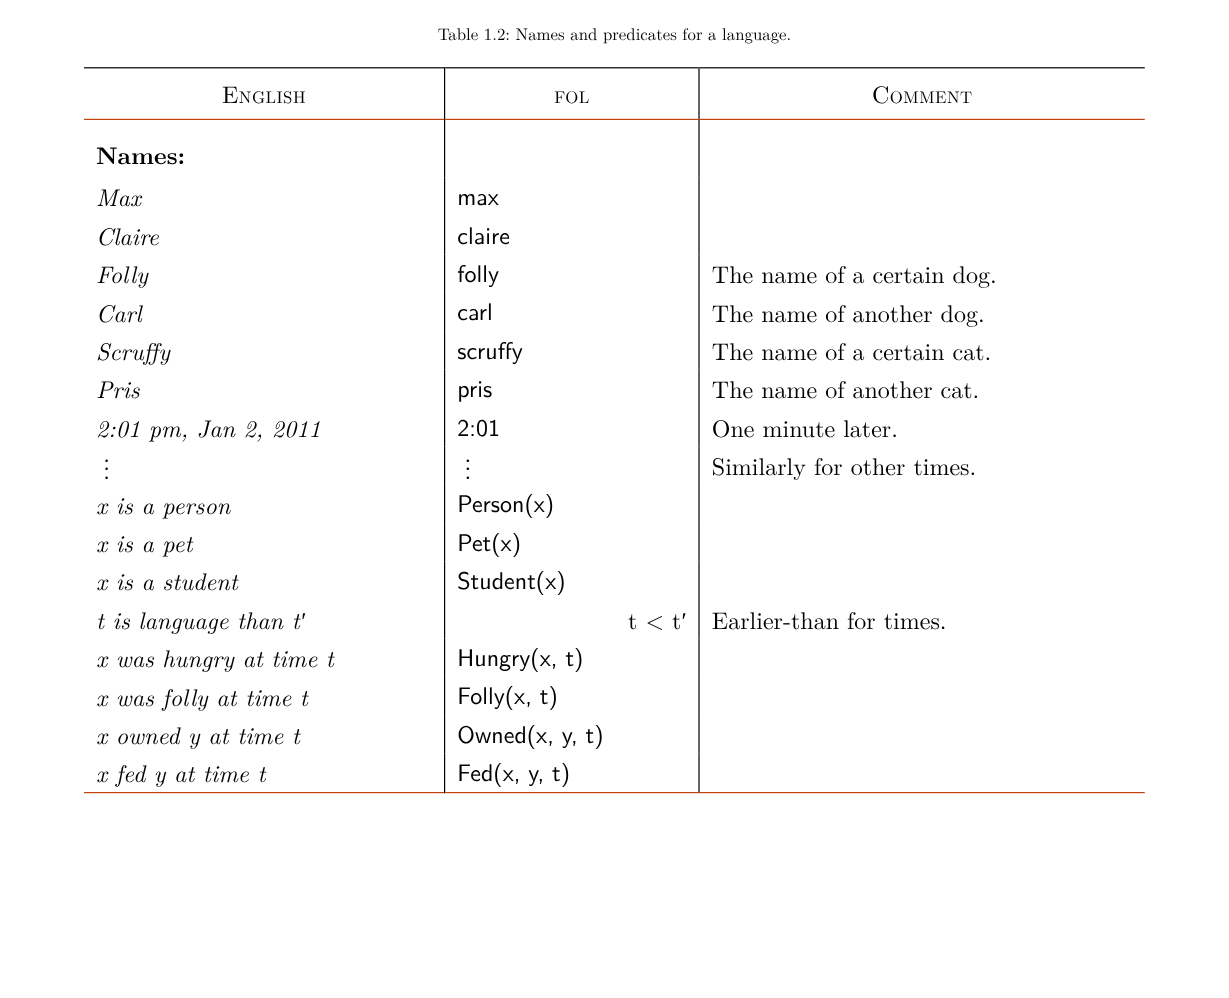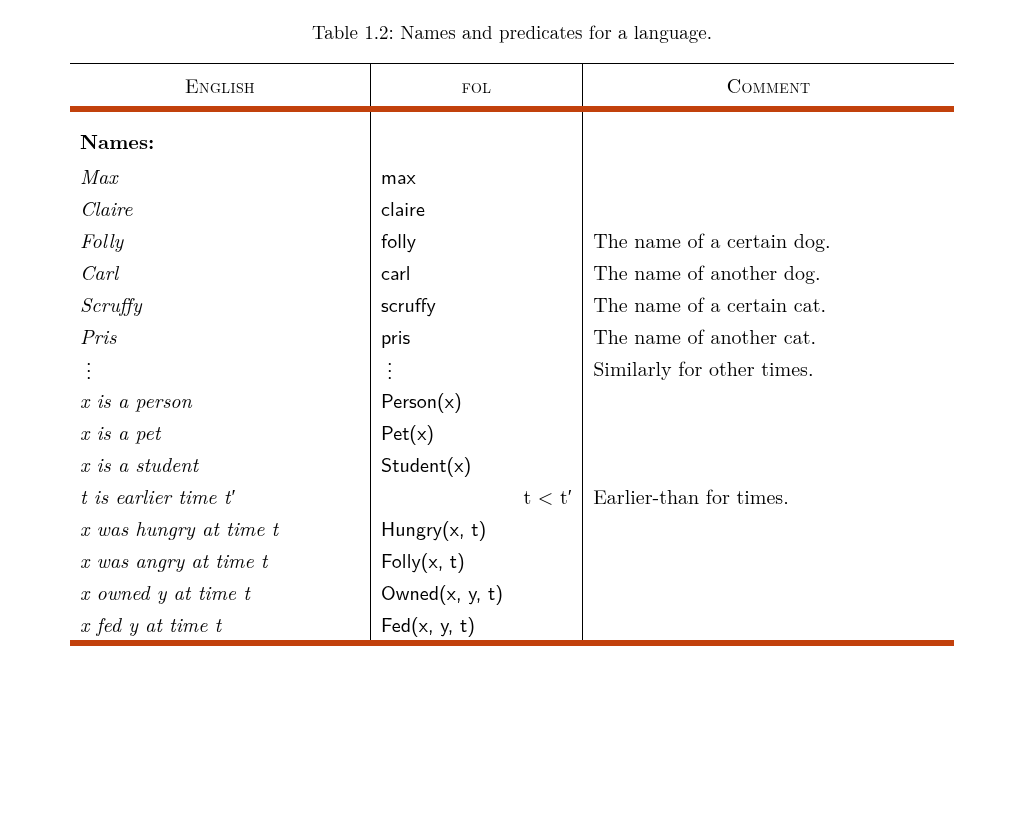--- a/index.html
+++ b/index.html
@@ -10,21 +10,21 @@
     background: #ffffff;
     font-family: "Latin Modern Roman", "CMU Serif", Georgia, serif;
     color: #000;
   }
   .page {
     box-sizing: border-box;
     padding: 18px 70px 30px 70px;
   }
   .caption {
     text-align: center;
-    font-size: 19px;
+    font-size: 14px;
     margin: 0 0 18px 0;
     font-weight: 400;
   }
   table {
     border-collapse: collapse;
     width: 100%;
     table-layout: fixed;
   }
   col.c1 { width: 34%; }
   col.c2 { width: 24%; }
@@ -38,21 +38,21 @@
     font-weight: 400;
   }
   tr.hdr td, tr.hdr th {
     font-variant: small-caps;
     letter-spacing: 0.02em;
     text-align: center;
     padding-top: 6px;
     padding-bottom: 6px;
   }
   .rule-top    { border-top: 1px solid #000; }
-  .rule-bottom { border-bottom: 6px solid #c2410c; }
+  .rule-bottom { border-bottom: 1px solid #c2410c; }
   .vsep { border-right: 1px solid #000; }
   .section-label {
     font-weight: 700;
     padding-top: 14px;
     padding-bottom: 4px;
   }
   .em { font-style: italic; }
   .sf { font-family: "Latin Modern Sans", "CMU Sans Serif", Helvetica, Arial, sans-serif; }
   .vdots {
     display: inline-block;
@@ -113,20 +113,25 @@
     <tr>
       <td class="vsep em">Scruffy</td>
       <td class="vsep sf">scruffy</td>
       <td>The name of a certain cat.</td>
     </tr>
     <tr>
       <td class="vsep em">Pris</td>
       <td class="vsep sf">pris</td>
       <td>The name of another cat.</td>
     </tr>
+    <tr>
+      <td class="vsep em">2:01 pm, Jan 2, 2011</td>
+      <td class="vsep sf">2:01</td>
+      <td>One minute later.</td>
+    </tr>
 
     <tr>
       <td class="vsep">
         <span class="vdots"><span>.</span><span>.</span><span>.</span></span>
       </td>
       <td class="vsep">
         <span class="vdots"><span>.</span><span>.</span><span>.</span></span>
       </td>
       <td>Similarly for other times.</td>
     </tr>
@@ -141,31 +146,31 @@
       <td class="vsep em">x is a pet</td>
       <td class="vsep sf">Pet(x)</td>
       <td></td>
     </tr>
     <tr>
       <td class="vsep em">x is a student</td>
       <td class="vsep sf">Student(x)</td>
       <td></td>
     </tr>
     <tr>
-      <td class="vsep em">t is earlier time t′</td>
+      <td class="vsep em">t is language than t′</td>
       <td class="vsep sf lt">t &lt; t′</td>
       <td>Earlier-than for times.</td>
     </tr>
     <tr>
       <td class="vsep em">x was hungry at time t</td>
       <td class="vsep sf">Hungry(x, t)</td>
       <td></td>
     </tr>
     <tr>
-      <td class="vsep em">x was angry at time t</td>
+      <td class="vsep em">x was folly at time t</td>
       <td class="vsep sf">Folly(x, t)</td>
       <td></td>
     </tr>
     <tr>
       <td class="vsep em">x owned y at time t</td>
       <td class="vsep sf">Owned(x, y, t)</td>
       <td></td>
     </tr>
     <tr class="rule-bottom">
       <td class="vsep em">x fed y at time t</td>

